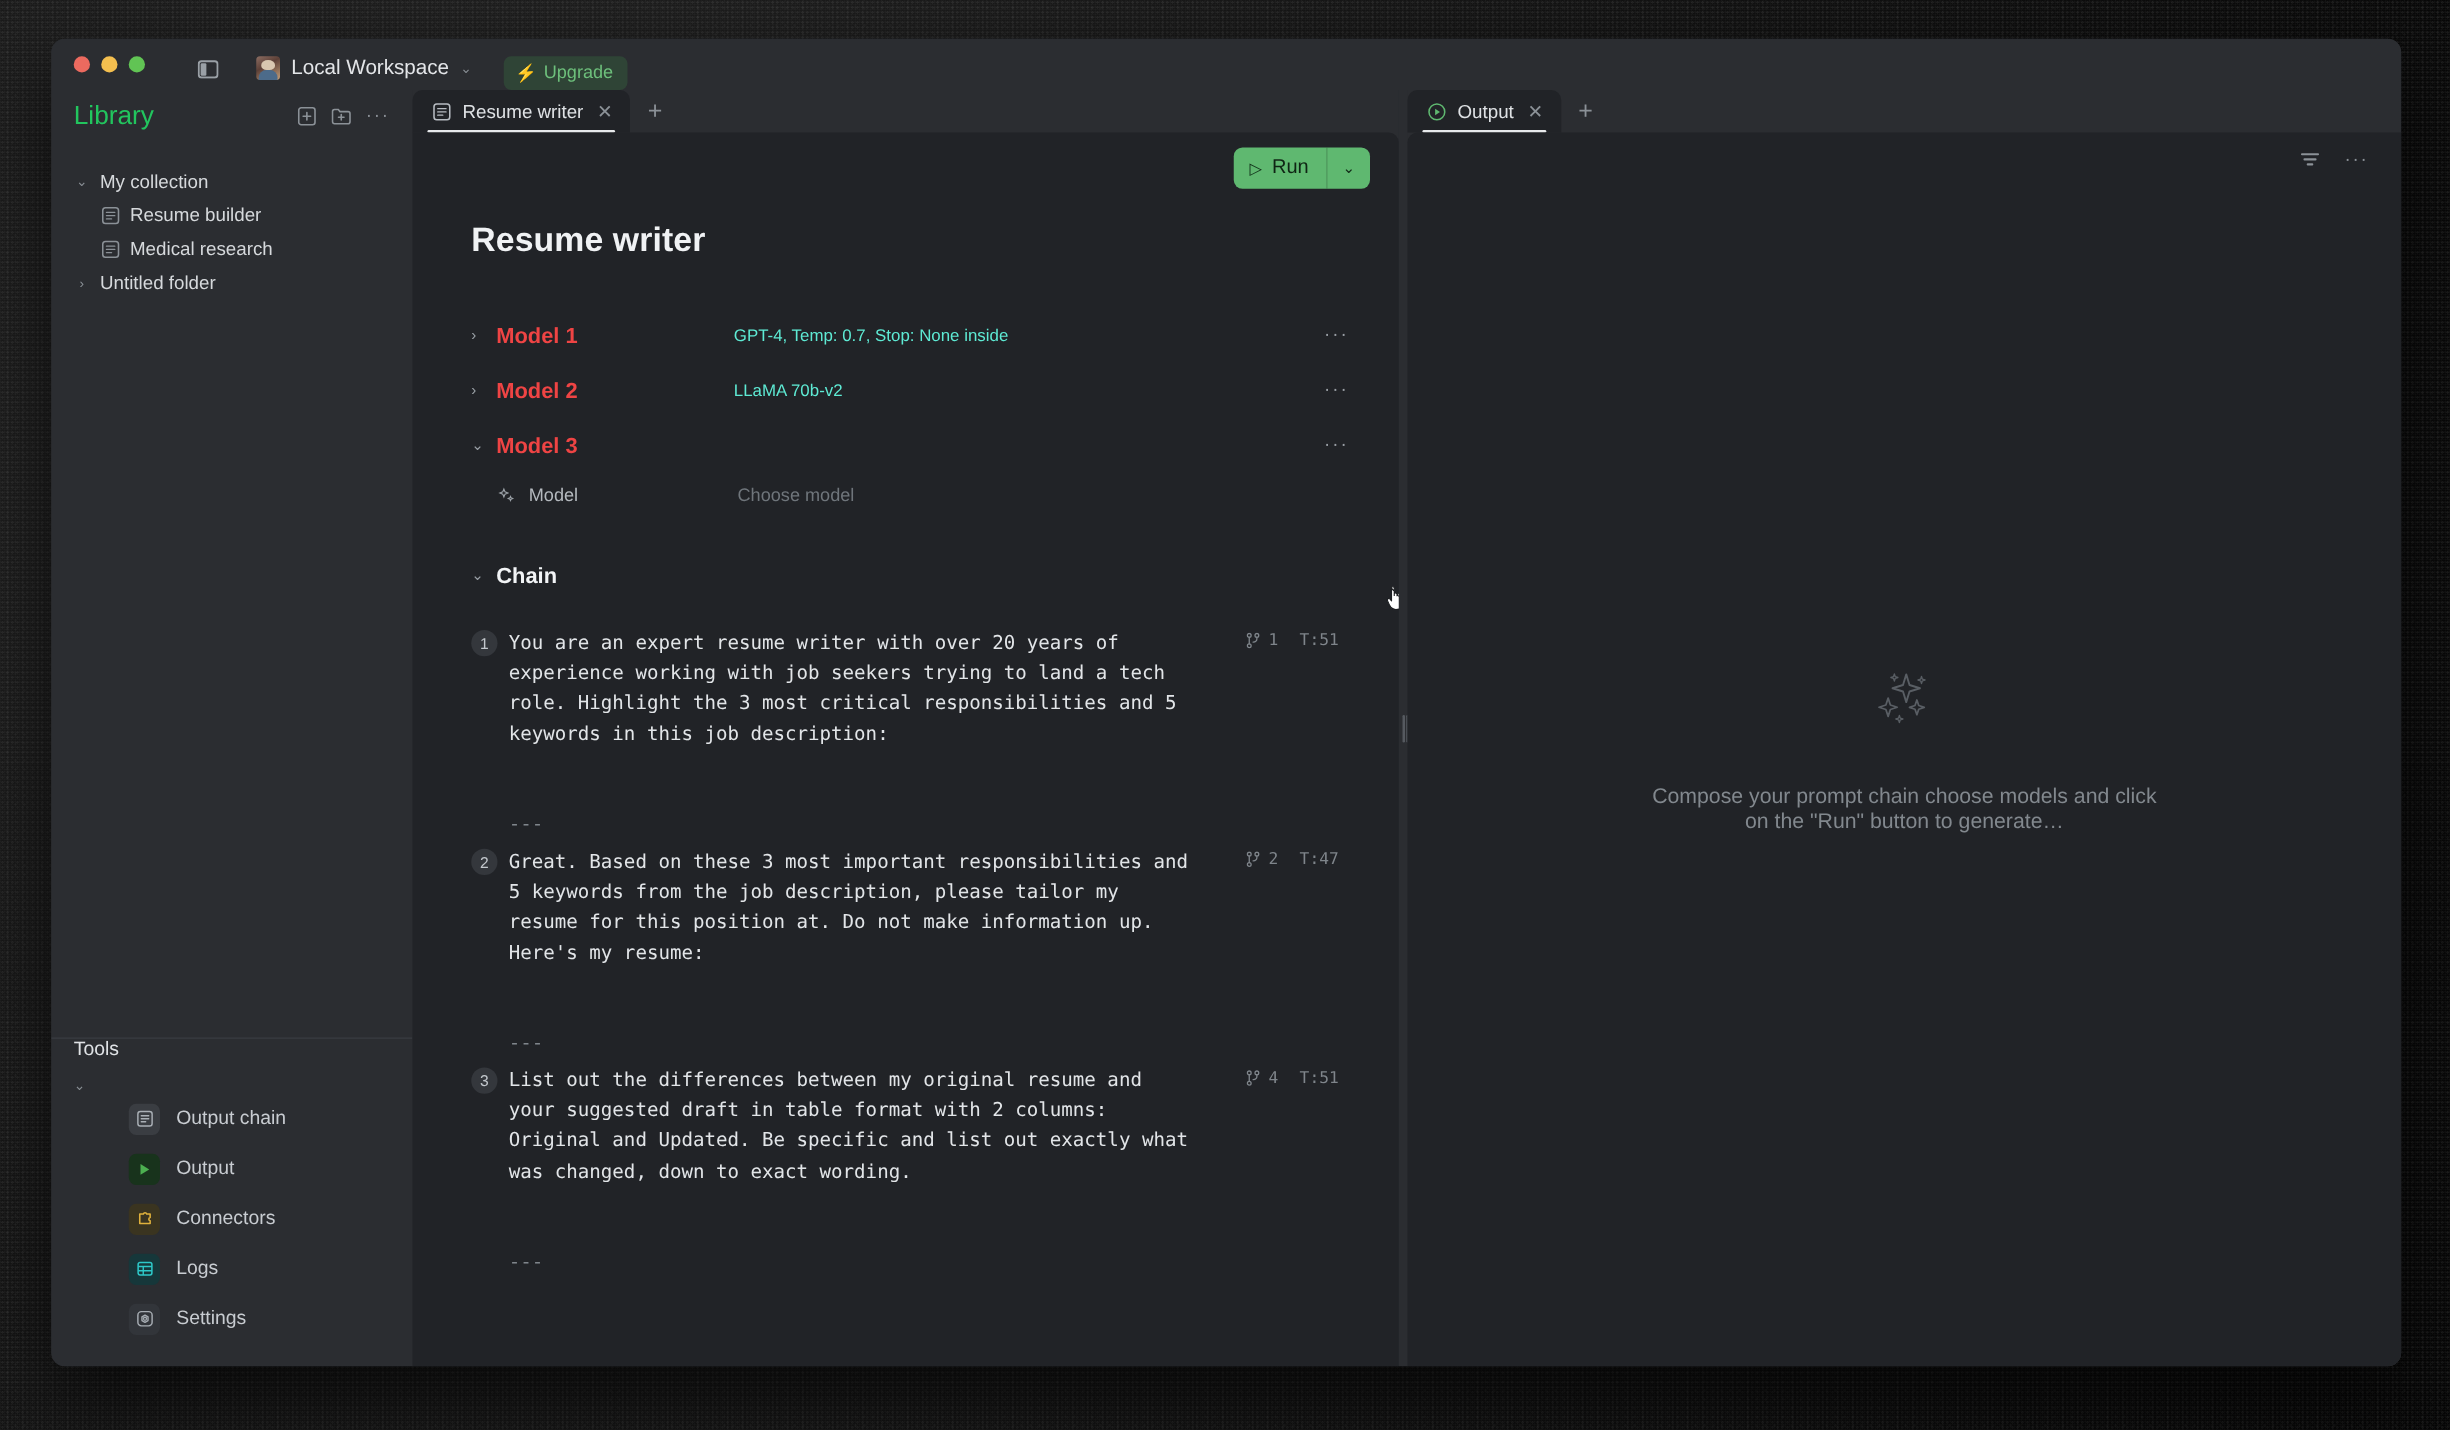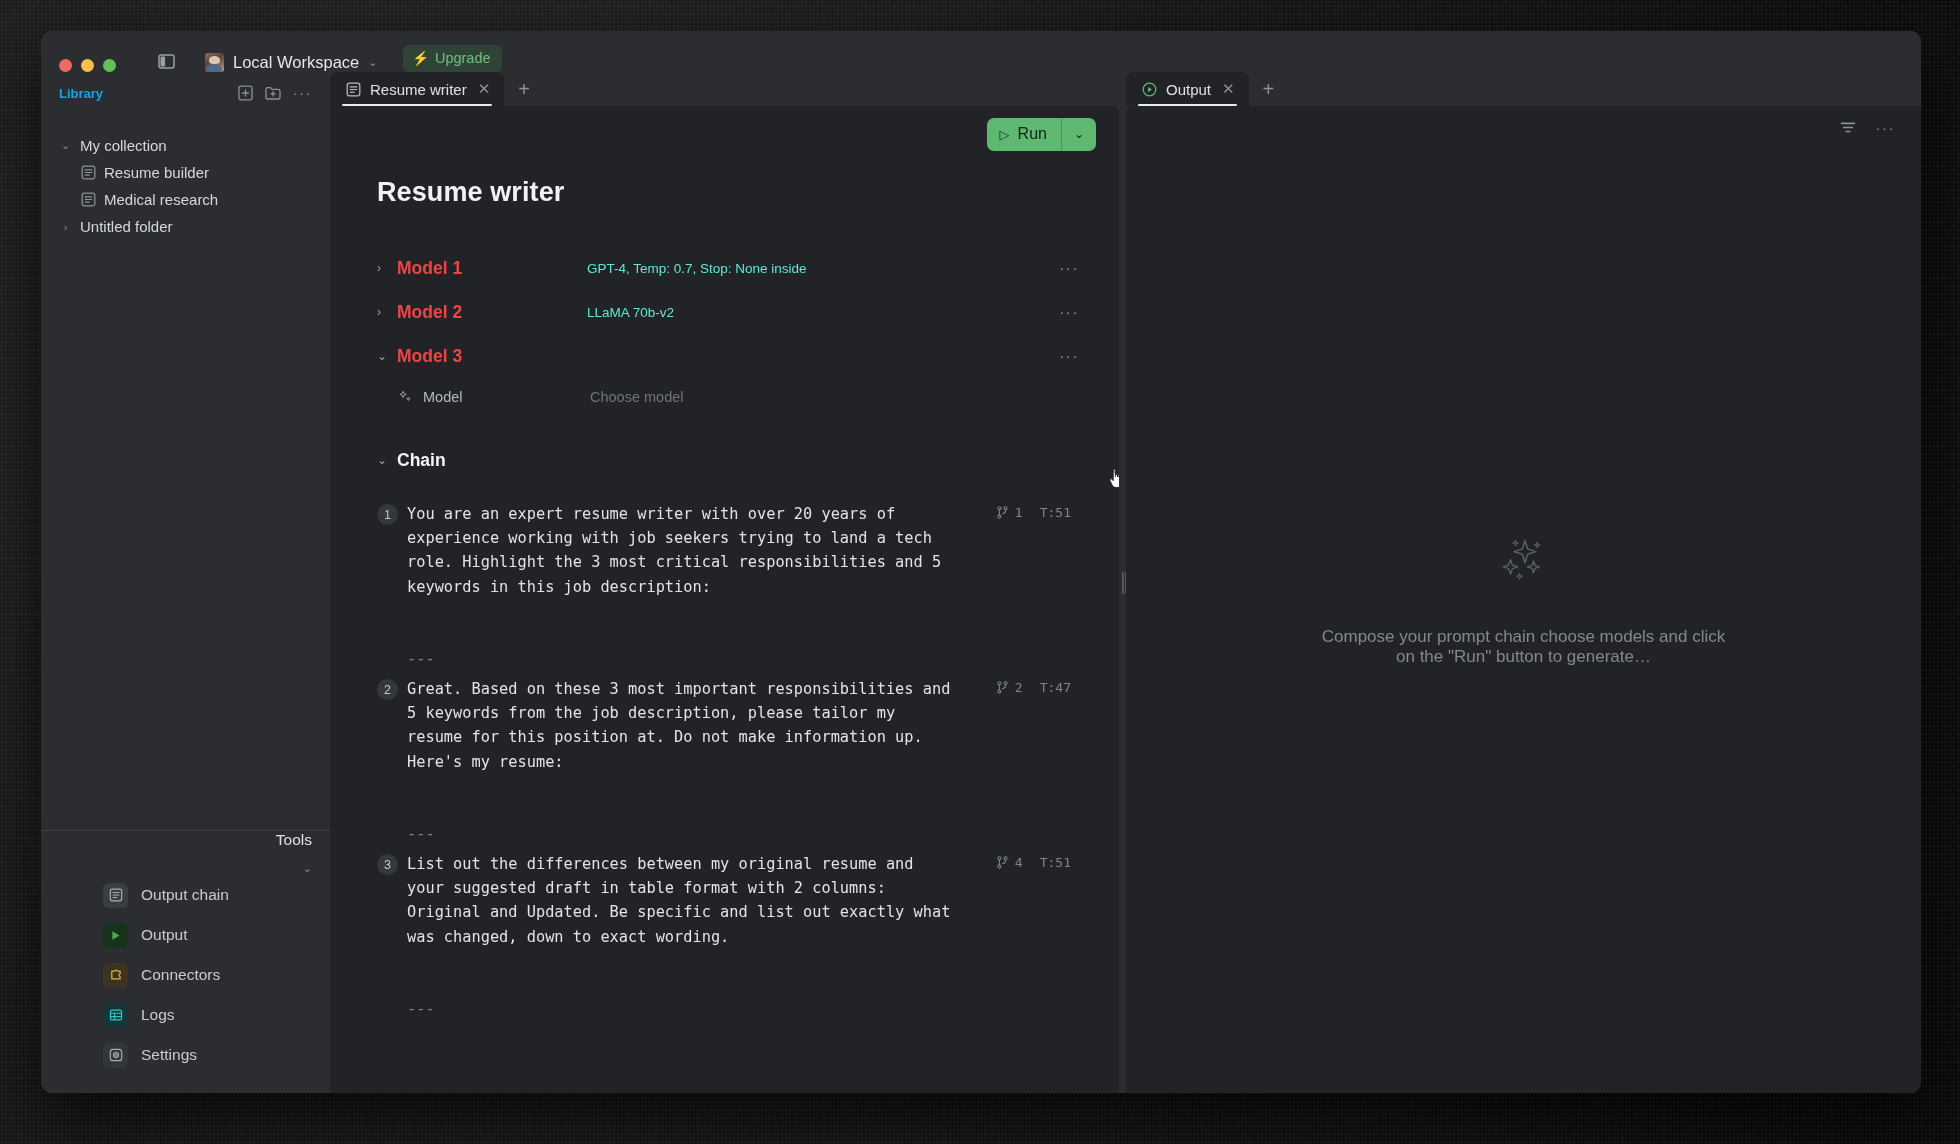--- a/index.html
+++ b/index.html
@@ -43,22 +43,22 @@
     flex-direction: column;
     box-shadow: 0 24px 70px rgba(0,0,0,.75);
     z-index: 2;
   }
 
   
   .titlebar {
     height: 41px;
     flex: 0 0 41px;
     display: flex;
-    align-items: flex-end;
-    padding: 0 14px;
+    align-items: flex-start;
+    padding: 14px 14px;
     background: #2b2d31;
     gap: 0;
   }
   .traffic { display: flex; gap: 9px; align-items: center; margin-left: 4px; }
   .dot { width: 13px; height: 13px; border-radius: 50%; }
   .dot.red { background: #ec6a5f; }
   .dot.yellow { background: #f4bf4f; }
   .dot.green { background: #61c454; }
 
   .panel-toggle {
@@ -108,38 +108,38 @@
     background: #2b2d31;
     display: flex; flex-direction: column;
     min-height: 0;
   }
   .sb-header {
     height: 42px;
     display: flex; align-items: center;
     padding: 0 18px 0 18px;
     gap: 0;
   }
-  .sb-title { color: #0ea5e9; font-size: 13px; flex: 1; font-weight: bold; }
+  .sb-title { color: #22c55e; font-size: 21px; flex: 1; }
   .sb-hicons { display: flex; align-items: center; gap: 11px; color:#8b9197; }
   .sb-hicons .ic { width: 17px; height: 17px; display:flex; align-items:center; justify-content:center; cursor:pointer;}
   .dots3 { letter-spacing: 1.5px; font-size: 15px; line-height: 6px; color:#8b9197; cursor:pointer;}
 
   .tree { padding-top: 18px; flex: 1 1 auto; overflow: hidden; }
   .tree-row {
     display: flex; align-items: center;
     height: 27px; padding-left: 18px; gap: 8px;
     color: #d6d9dc; font-size: 15px; cursor: pointer;
   }
   .tree-row.child { padding-left: 40px; }
   .chev { width: 13px; color: #8b9197; font-size: 11px; display:flex; justify-content:center; flex:0 0 13px;}
   .doc-ic { width: 15px; height: 15px; flex:0 0 15px; color:#8b9197; display:flex;}
 
   .tools-sep { border-top: 1px solid #3a3d42; margin: 0 0 0 0; }
   .tools-head {
-    height: 44px; display: flex; align-items: flex-end;
+    height: 44px; display: flex; align-items: flex-start;
     padding: 0 18px; color: #dfe2e5; font-size: 15.5px; flex-direction: column;
   }
   .tools-head .lbl { flex: 1; }
   .tools-list { padding-bottom: 18px; }
   .tool-row {
     display: flex; align-items: center; gap: 13px;
     height: 40px; padding-left: 62px; color: #c8ccd1; font-size: 15.5px;
     cursor: pointer;
   }
   .tool-ic {

